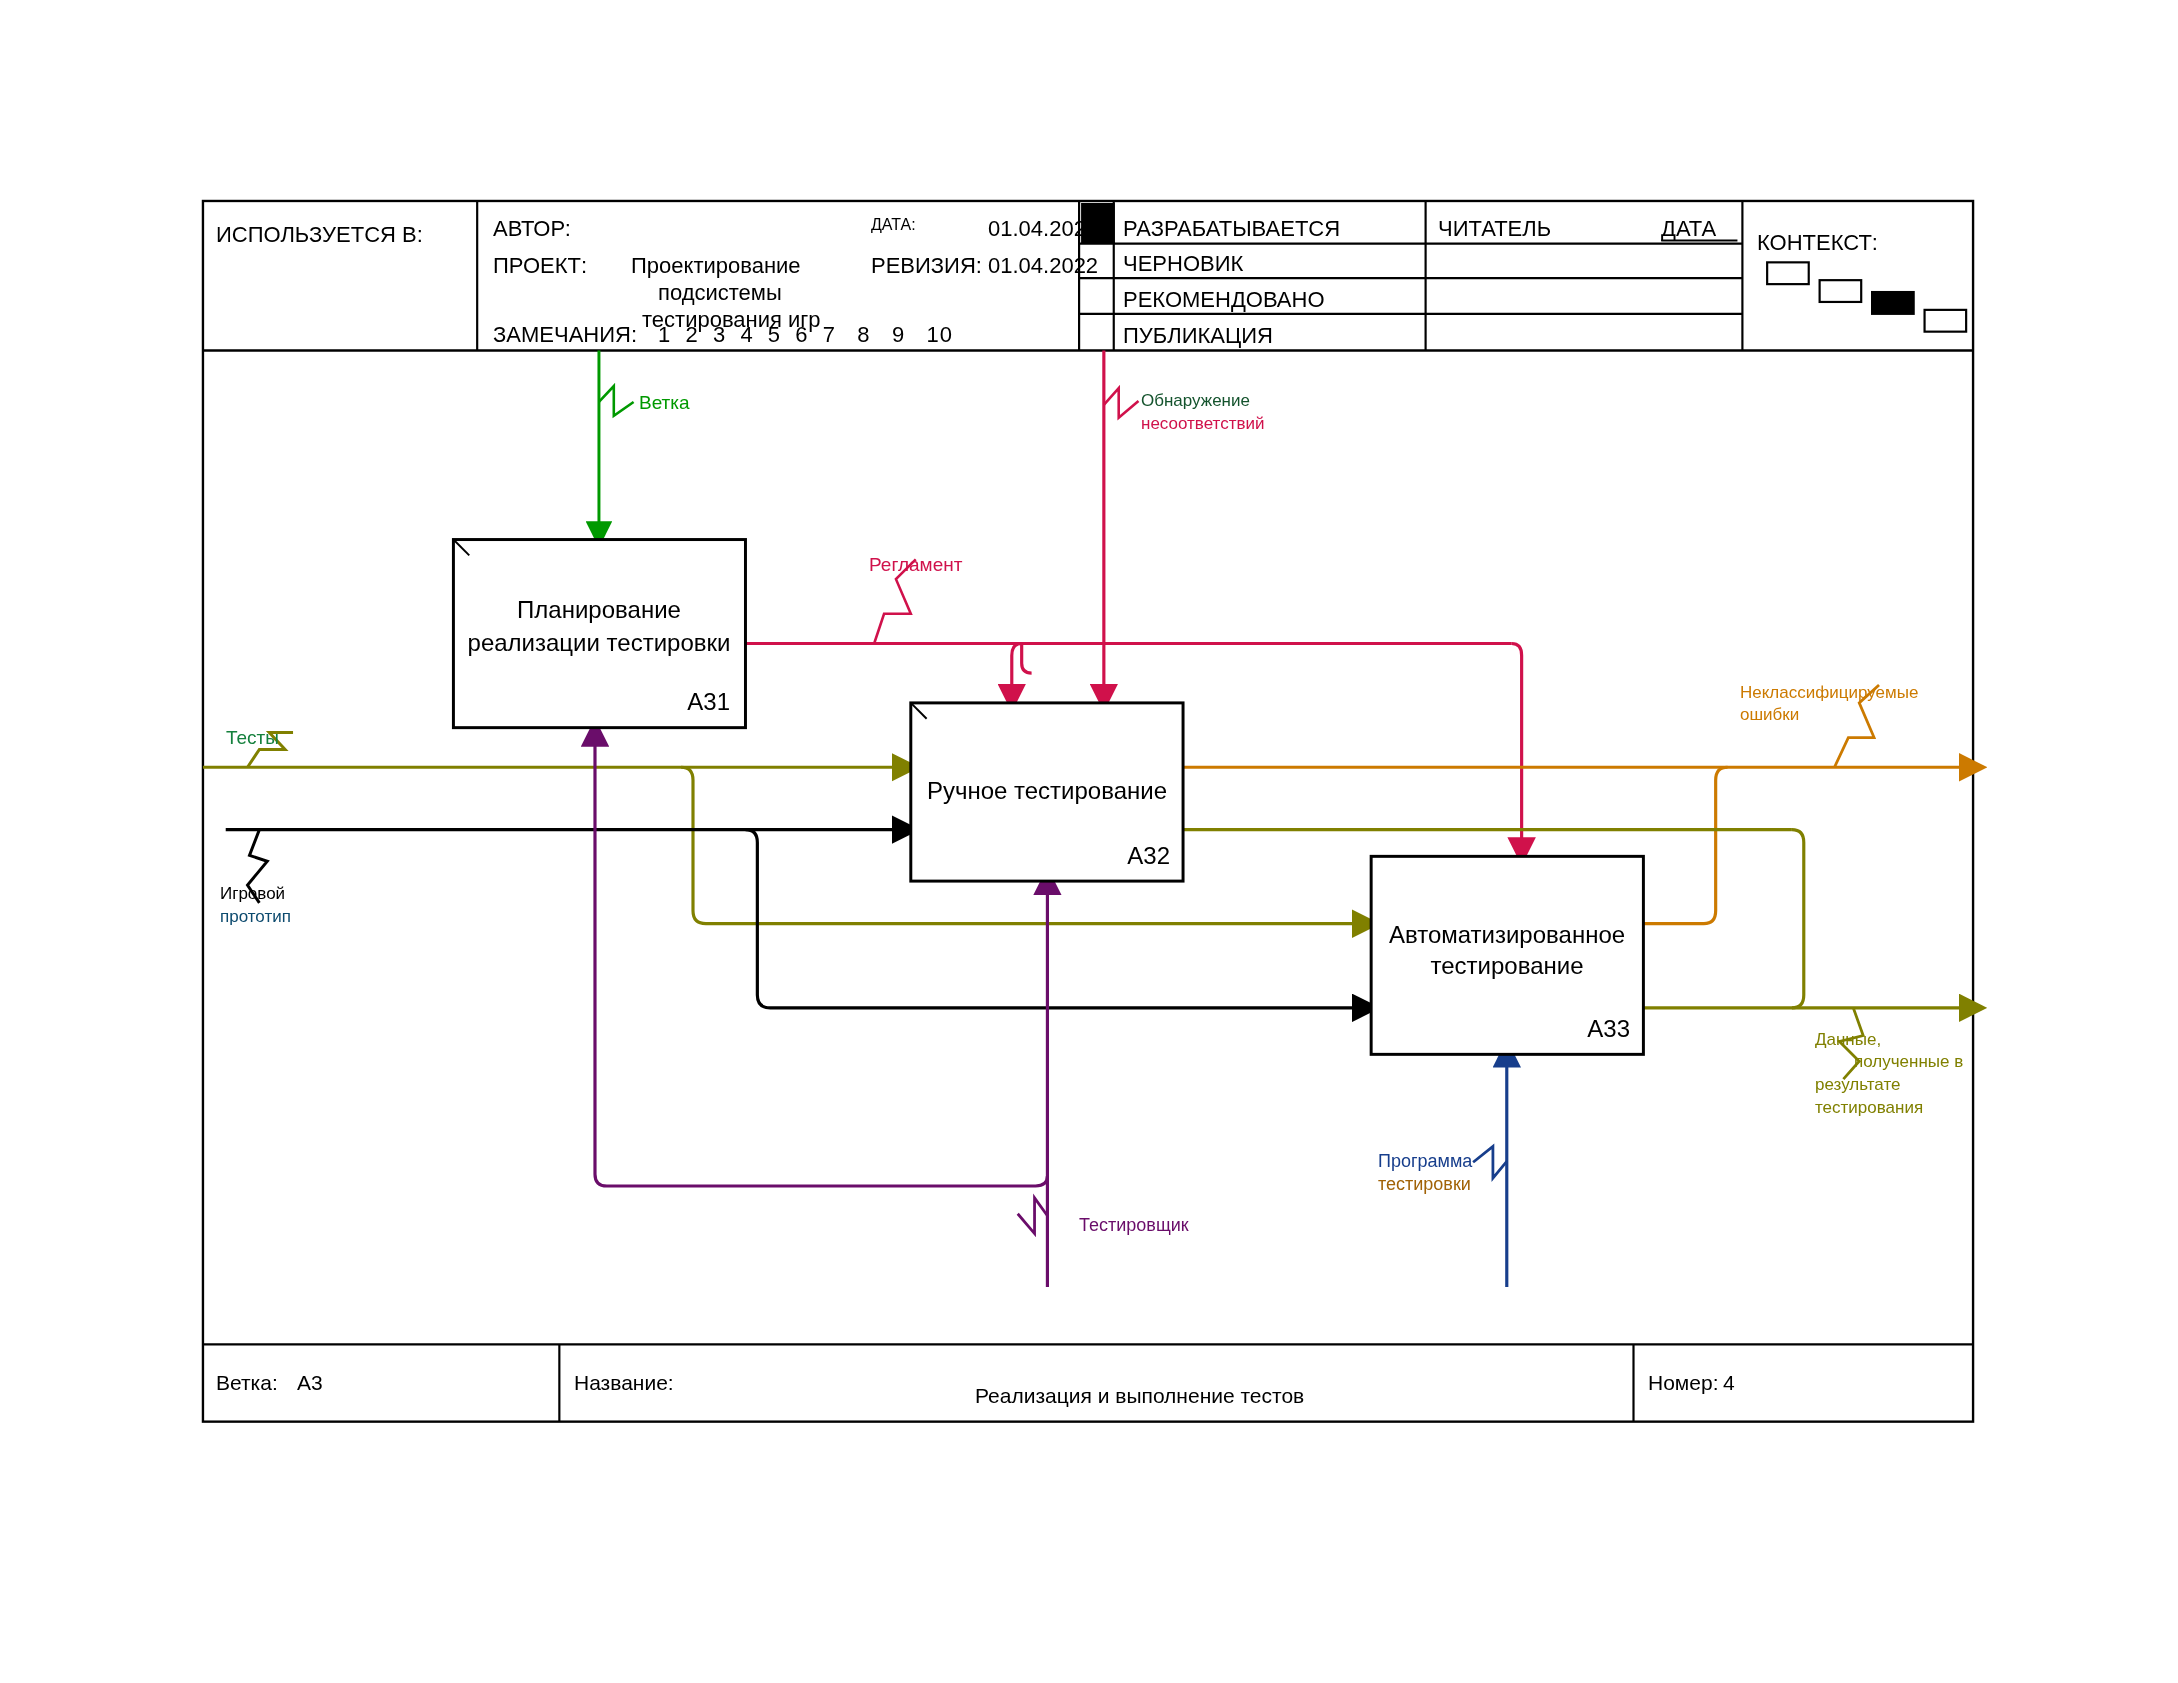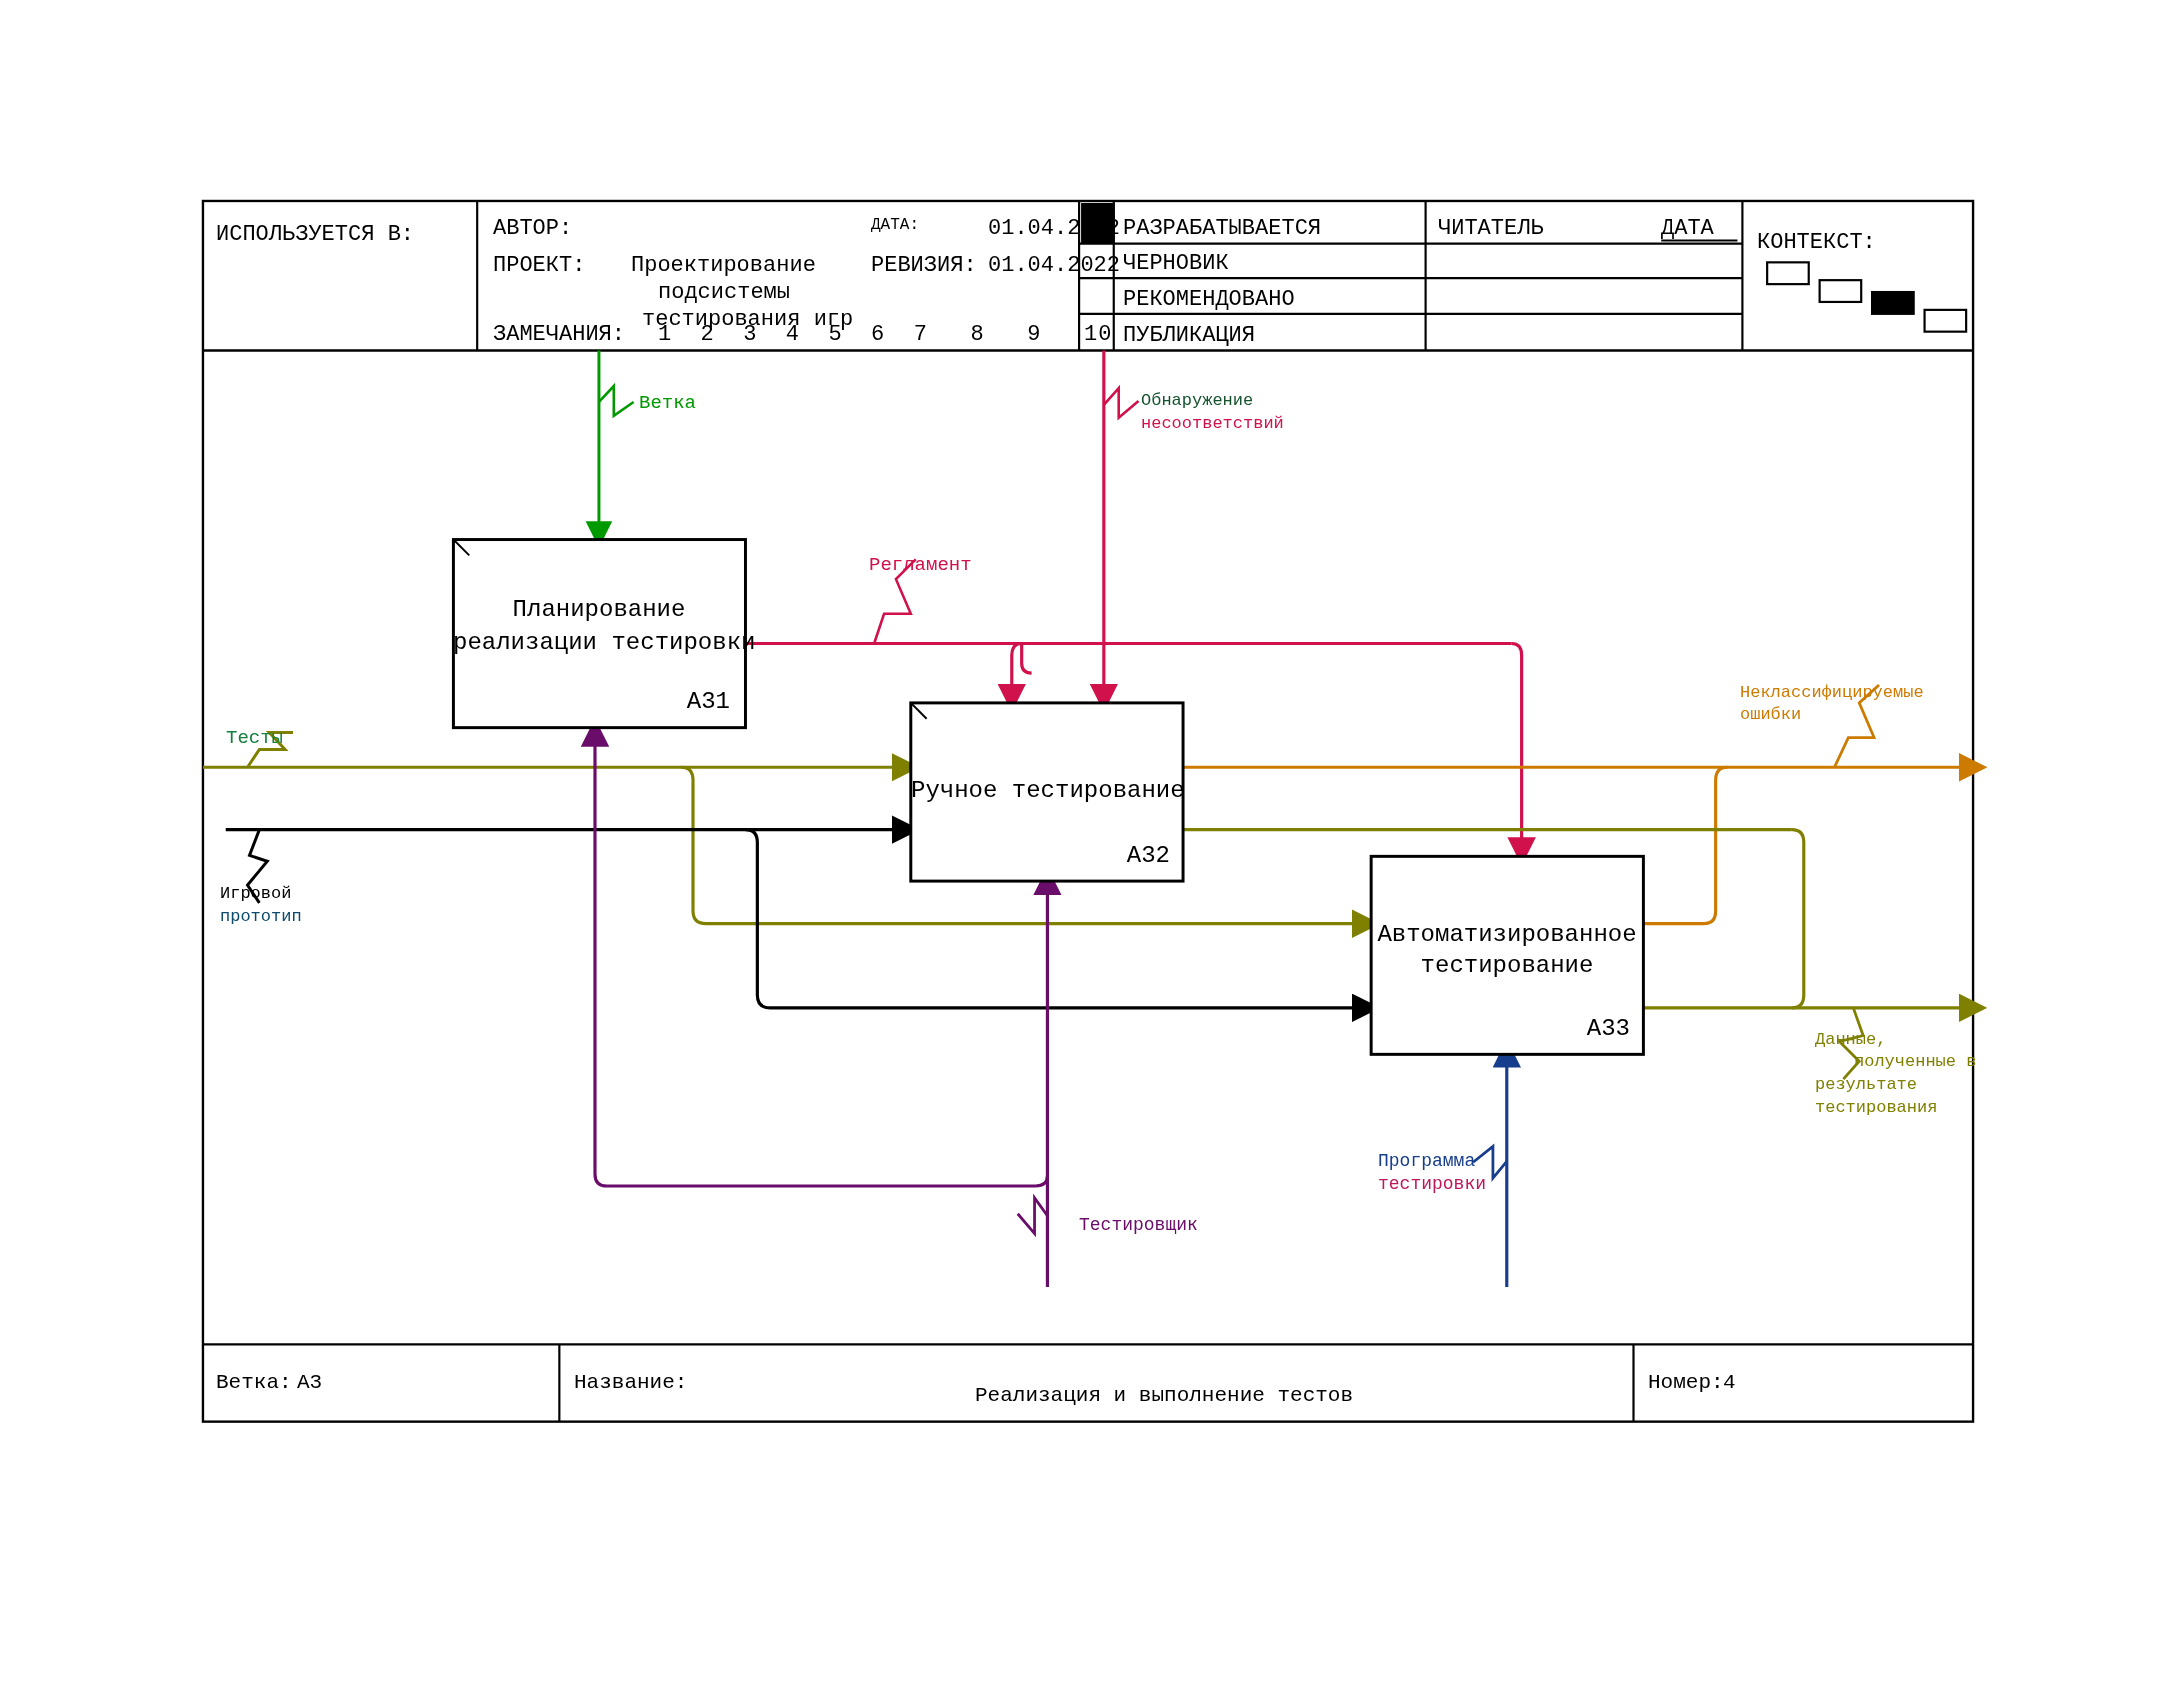--- a/index.html
+++ b/index.html
@@ -1,19 +1,19 @@
 <!DOCTYPE html>
 <html><head>
 <meta charset="utf-8">
 <style>
   html,body{margin:0;padding:0;background:#ffffff;}
   body{width:2178px;height:1683px;font-family:"Liberation Sans",sans-serif;position:relative;overflow:hidden;}
   #stage{position:absolute;left:0;top:0;width:2178px;height:1683px;}
   svg{position:absolute;left:0;top:0;width:2178px;height:1683px;}
-  .hdr-txt{position:absolute;font-family:Liberation Mono, monospace;color:#000;white-space:pre;}
+  .hdr-txt{position:absolute;font-family:Liberation Sans, sans-serif;color:#000;white-space:pre;}
 </style>
 </head>
 <body>
 
 <div id="stage">
 
 <svg viewBox="0 0 2200 1700">
   <defs>
     <marker id="ah-green" markerWidth="9" markerHeight="9" refX="4.5" refY="4.5" orient="auto">
       <path d="M0,0 L9,4.5 L0,9 z" fill="#009900"></path>
@@ -201,16 +201,16 @@
 <div class="hdr-txt" style="left:1740px;top:705px;font-size:17px;color:#cc7a00;">ошибки</div>
 
 <div class="hdr-txt" style="left:1815px;top:1030px;font-size:17px;color:#808000;">Данные,</div>
 <div class="hdr-txt" style="left:1815px;top:1052px;font-size:17px;color:#808000;margin-left:39px;">полученные в</div>
 <div class="hdr-txt" style="left:1815px;top:1075px;font-size:17px;color:#808000;">результате</div>
 <div class="hdr-txt" style="left:1815px;top:1098px;font-size:17px;color:#808000;">тестирования</div>
 
 <div class="hdr-txt" style="left:1079px;top:1215px;font-size:18px;color:#6a0d6a;">Тестировщик</div>
 
 <div class="hdr-txt" style="left:1378px;top:1151px;font-size:18px;color:#173e8c;">Программа</div>
-<div class="hdr-txt" style="left:1378px;top:1174px;font-size:18px;color:#be185d;">тестировки</div>
+<div class="hdr-txt" style="left:1378px;top:1174px;font-size:18px;color:#a16207;">тестировки</div>
 
 </div>
 
 
 </body></html>

